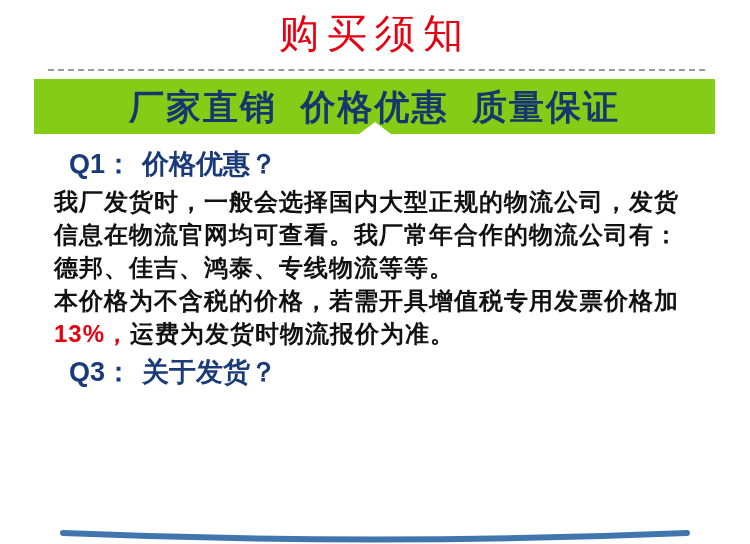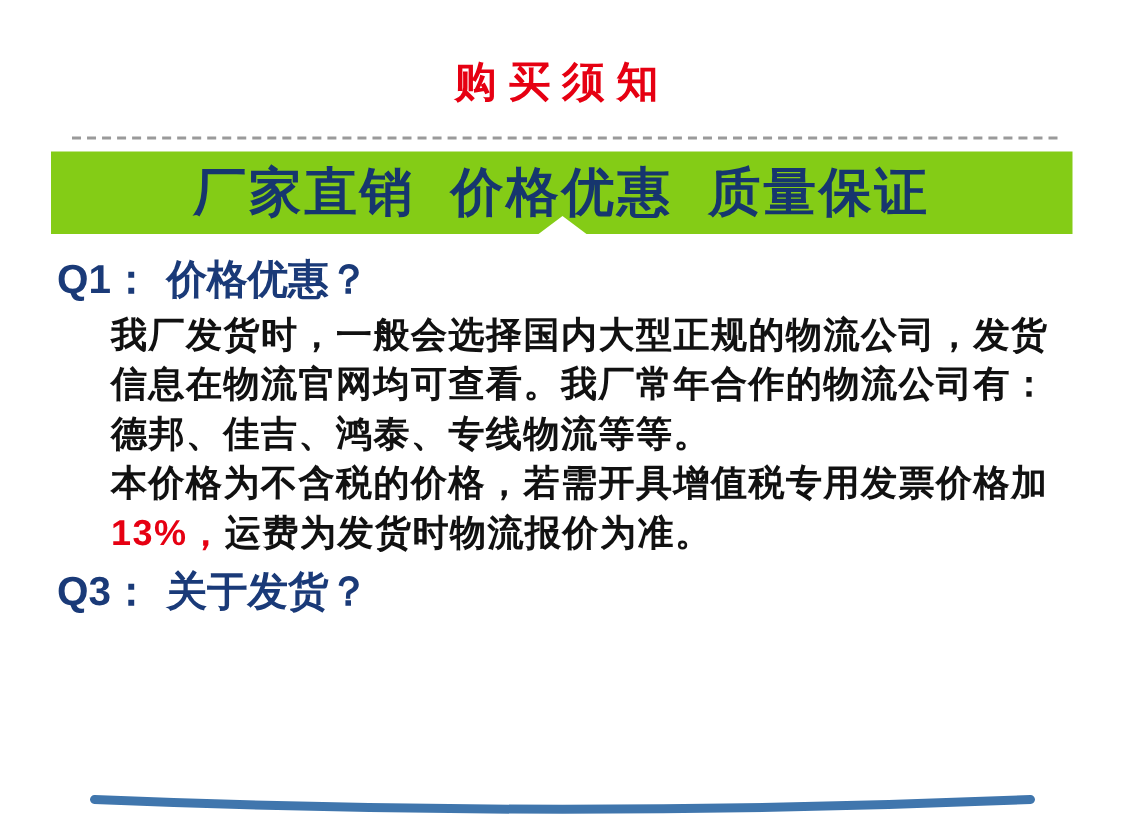--- a/index.html
+++ b/index.html
@@ -6,26 +6,26 @@
   .page{
     position:relative;
     width:750px;height:544px;
     background:#ffffff;
     overflow:hidden;
     font-family:"Liberation Sans", sans-serif;
     -webkit-font-smoothing:antialiased;
   }
   .title{
     margin:0;
-    padding-top:32px;
+    padding-top:10px;
     height:46px;
     text-align:center;
     color:#e60012;
-    font-size:28px;
-    font-weight:bold;
+    font-size:40px;
+    font-weight:normal;
     letter-spacing:8px;
     line-height:46px;
   }
   .divider{
     margin:13px 45px 0 48px;
     border-top:2px dashed #9a9a9a;
     height:0;
   }
   .banner{
     position:relative;
@@ -54,23 +54,23 @@
   }
   .faq{padding:0 38px;}
   .faq-item .q-heading{
     margin:8px 0 6px;
     font-size:27px;
     line-height:29px;
     font-weight:bold;
     color:#1a3a78;
   }
   .faq-item:first-child .q-heading{margin-top:16px;}
-  .q-label{margin-right:10px;}
+  .q-label{margin-right:10px;margin-left:31px;}
   .answer{
-    margin:0 0 0 36px;
+    margin:0 0 0 16px;
     width:642px;
     font-size:24px;
     line-height:33px;
     font-weight:bold;
     color:#111111;
     letter-spacing:1px;
   }
   .red{color:#e60012;}
   .footer-arc{
     position:absolute;

